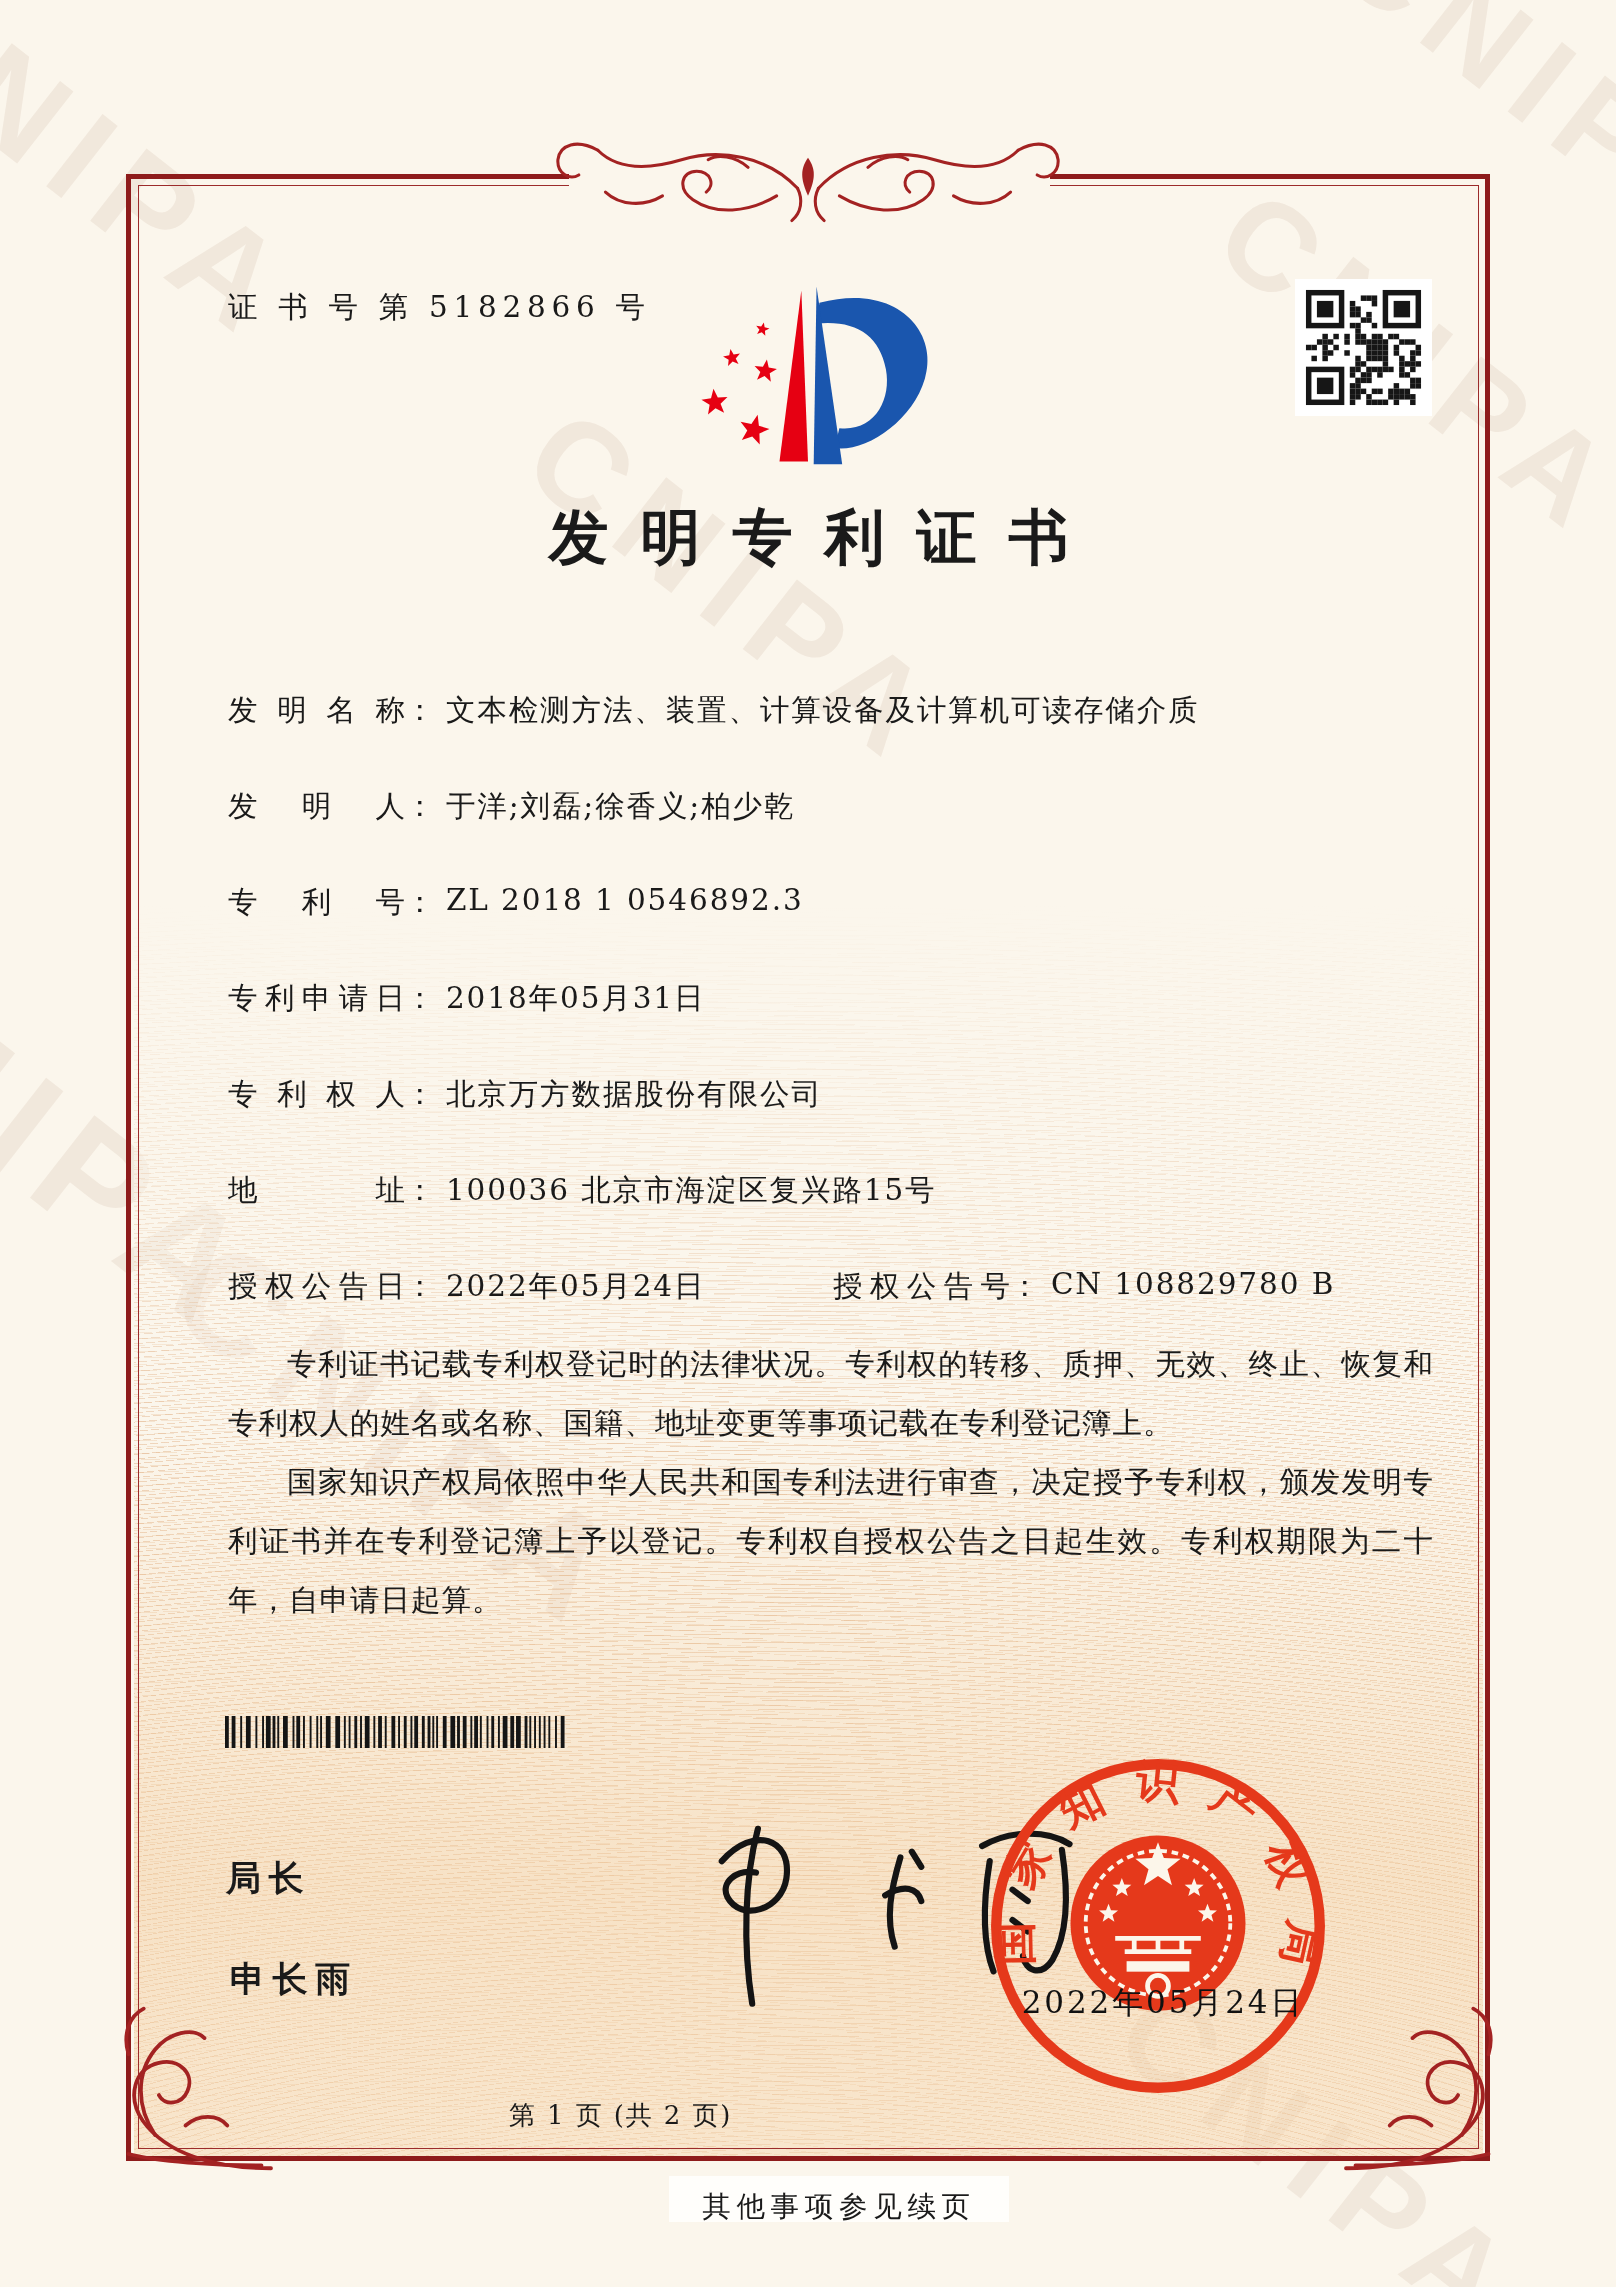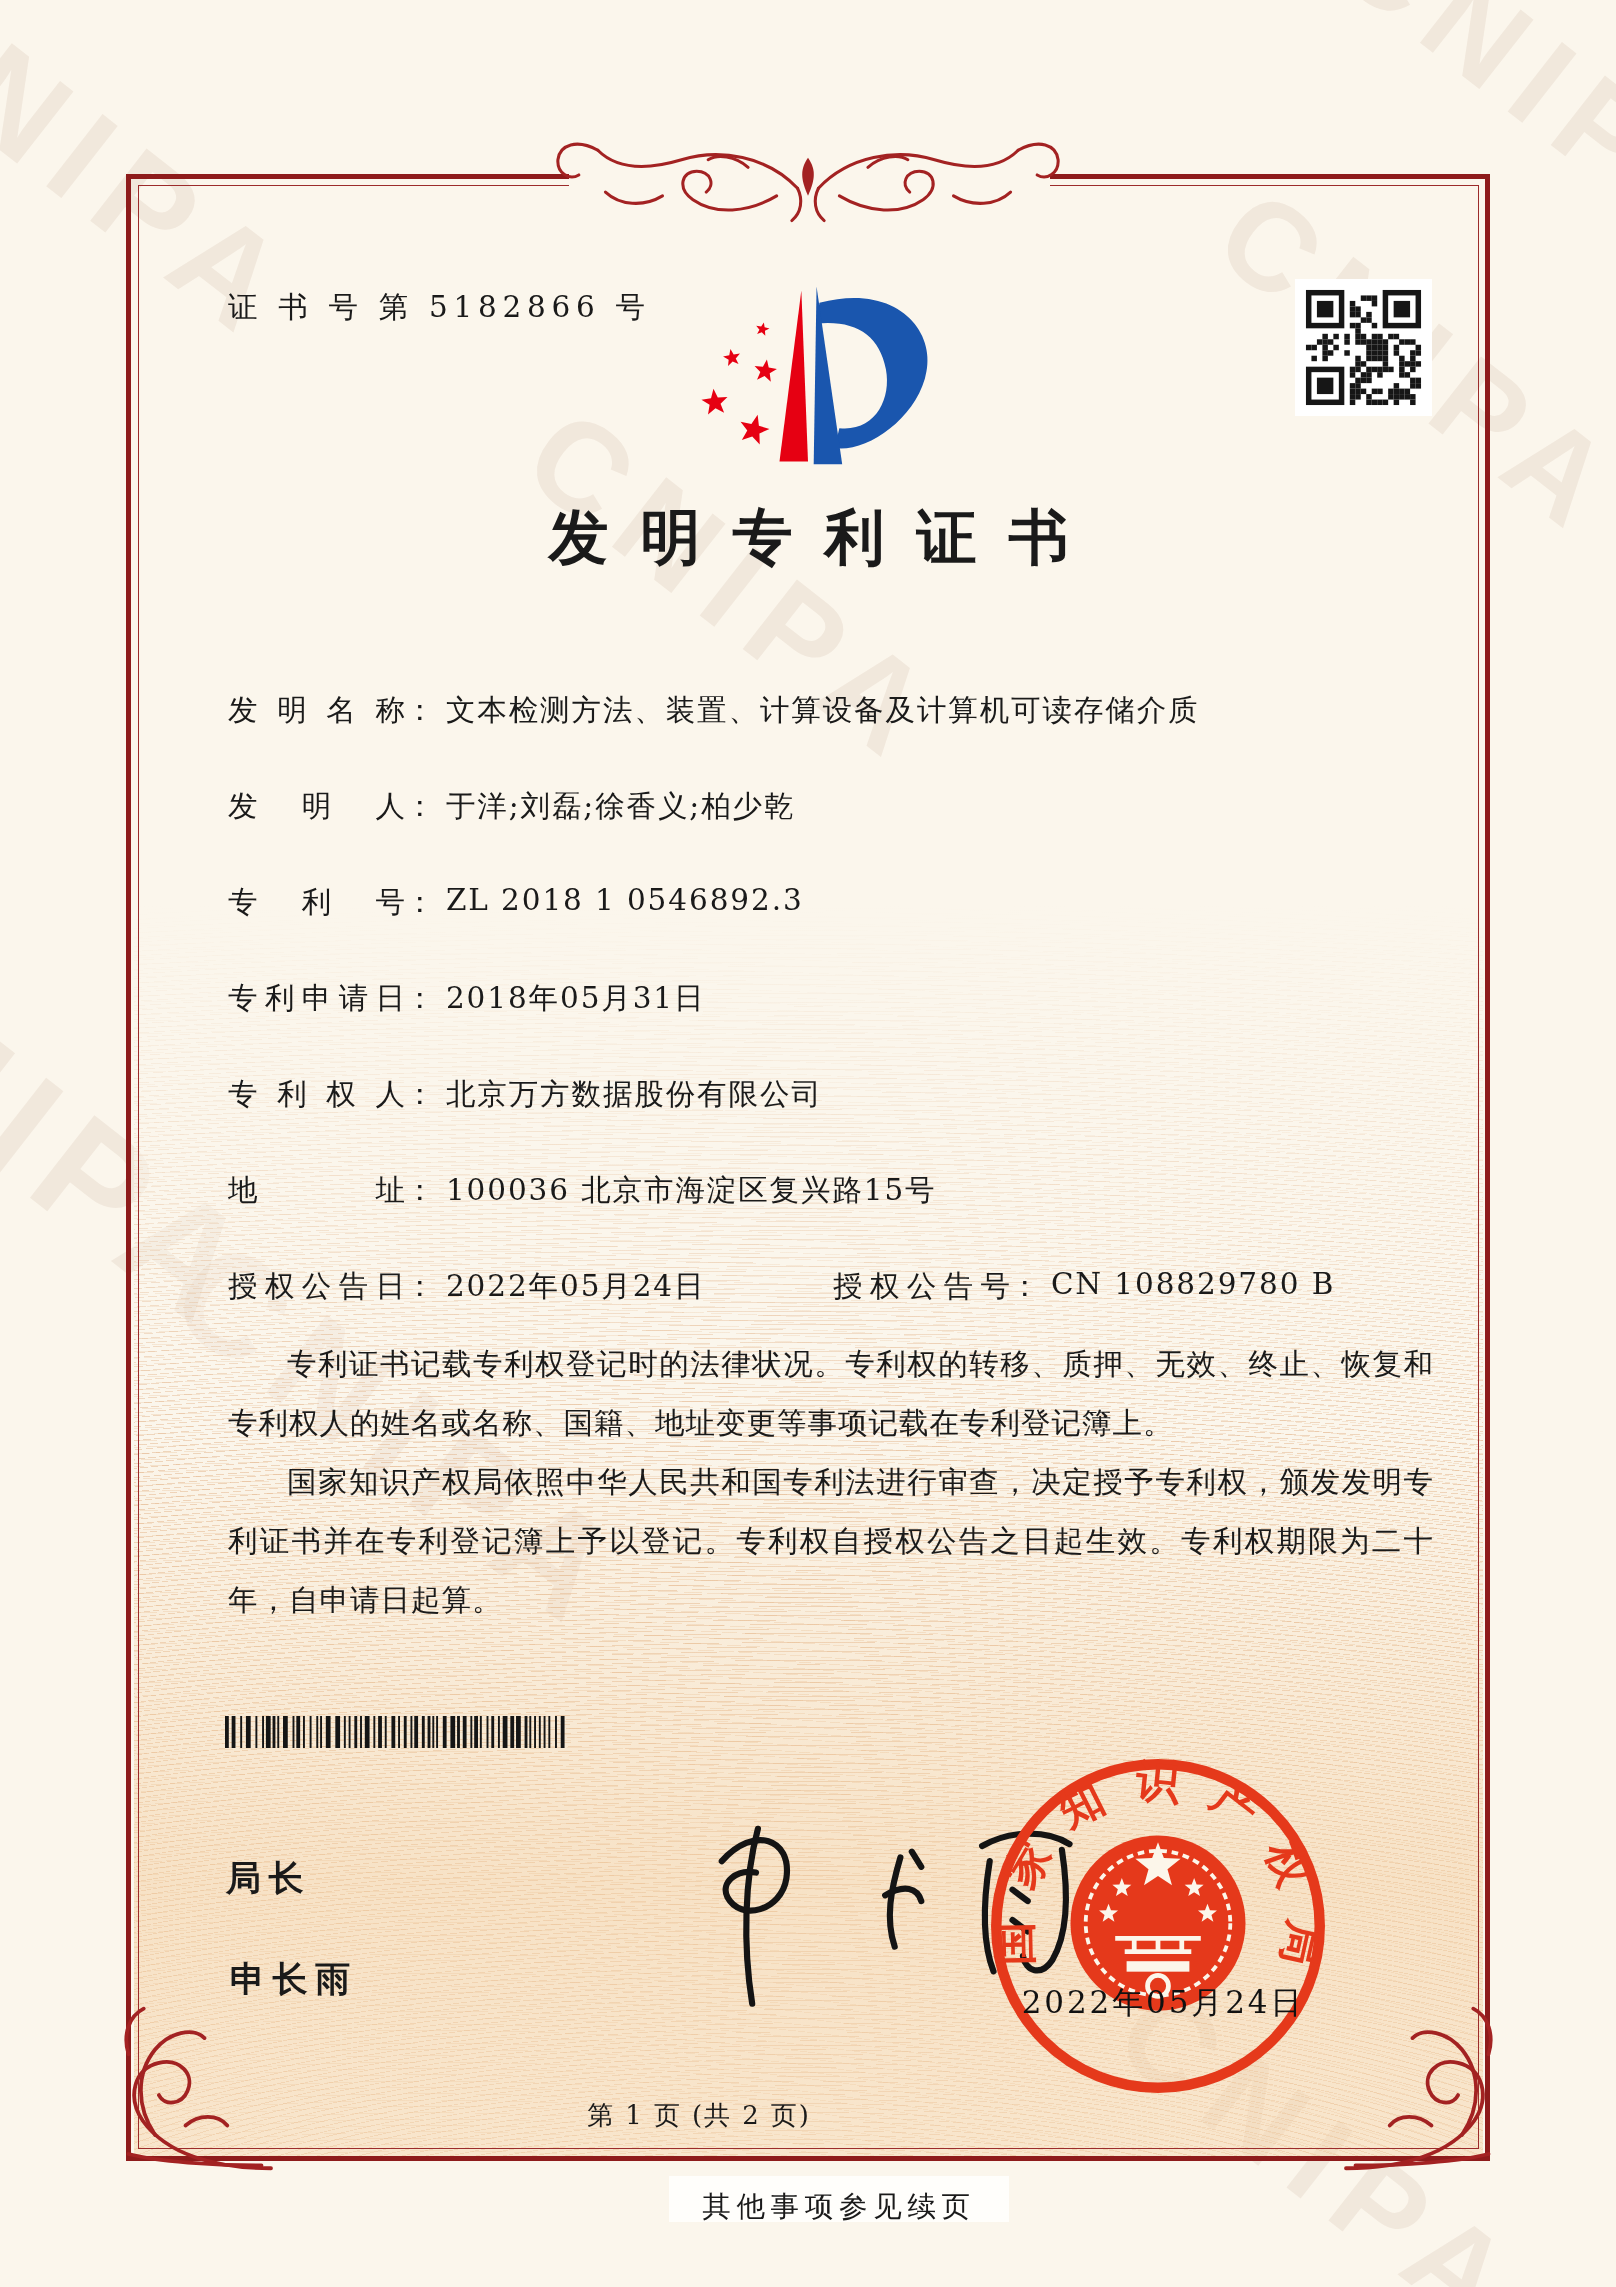--- a/index.html
+++ b/index.html
@@ -46,21 +46,21 @@
   .sig-title{position:absolute;left:226px;top:1855px;font-size:35px;font-weight:bold;
              font-family:"Liberation Sans",sans-serif;letter-spacing:7.6px;}
   .sig-name{position:absolute;left:230px;top:1956px;font-size:35px;font-weight:bold;
             font-family:"Liberation Sans",sans-serif;letter-spacing:7.6px;}
   .sig-script{position:absolute;left:699px;top:1802px;}
   
   .seal{position:absolute;left:982px;top:1750px;}
   .seal-date{position:absolute;left:1006px;top:1982px;width:314px;font-size:31px;
              letter-spacing:2.9px;color:#111;text-align:center;}
   
-  .page-info{position:absolute;left:509px;top:2098px;width:380px;text-align:center;font-size:26px;letter-spacing:1.9px;}
+  .page-info{position:absolute;left:509px;top:2098px;width:380px;font-size:26px;letter-spacing:1.9px;}
   .note-box{position:absolute;left:669px;top:2176px;width:340px;height:46px;background:#fffefb;
             text-align:center;font-size:28.5px;letter-spacing:5.7px;line-height:61px;}
 </style>
 </head>
 <body>
 
 <div class="page">
 
   <span class="wm" style="left:-67px;top:-57px;font-size:133px;">CNIPA</span>
   <span class="wm" style="left:1398px;top:-124px;font-size:128px;">CNIPA</span>

